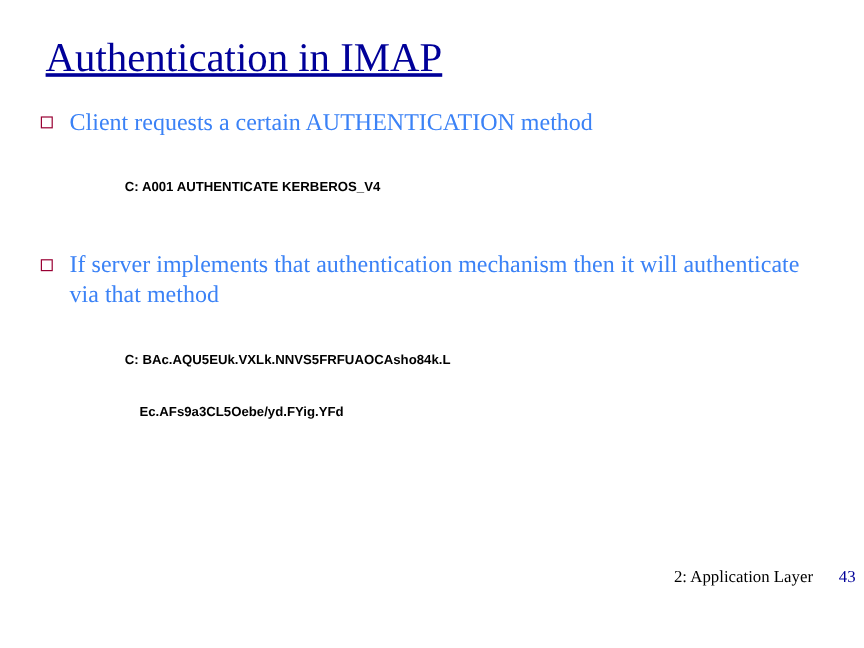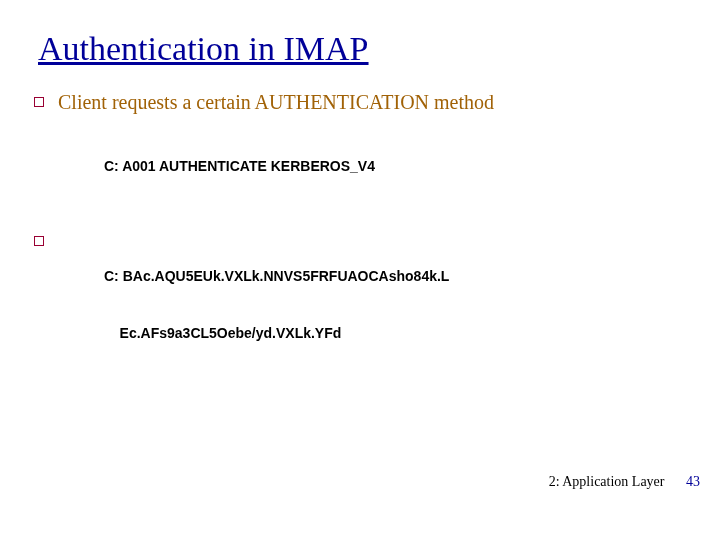--- a/index.html
+++ b/index.html
@@ -45,35 +45,35 @@
     width: 10px;
     height: 10px;
     border: 1.5px solid #990033;
     box-sizing: border-box;
     background: transparent;
   }
   .bullet-text {
     font-family: "Comic Sans MS", "Comic Sans", cursive;
     font-size: 20px;
     line-height: 1.25;
-    color: #a16207;
+    color: #3b82f6;
   }
   .code-block {
     font-family: Arial, Helvetica, sans-serif;
     font-weight: bold;
-    font-size: 14px;
+    font-size: 11px;
     line-height: 1.35;
     margin: 4px 0 0 46px;
     white-space: pre;
     color: #000;
   }
   .footer {
     position: absolute;
     bottom: 14px;
-    right: 20px;
+    right: 7px;
     font-family: "Comic Sans MS", "Comic Sans", cursive;
     font-size: 14px;
     color: #000;
   }
   .footer .num {
     color: #000099;
     margin-left: 18px;
   }
 </style>
 </head>
@@ -86,23 +86,24 @@
   <ul class="bullets">
 
     <li>
       <div class="bullet-text">Client requests a certain AUTHENTICATION method</div>
       <div class="code-block">
         <div>C: A001 AUTHENTICATE KERBEROS_V4</div>
       </div>
     </li>
 
     <li>
+      <div class="bullet-text">If server implements that authentication mechanism then it will authenticate via that method</div>
       <div class="code-block">
         <div>C: BAc.AQU5EUk.VXLk.NNVS5FRFUAOCAsho84k.L</div>
-        <div>    Ec.AFs9a3CL5Oebe/yd.VXLk.YFd</div>
+        <div>    Ec.AFs9a3CL5Oebe/yd.FYig.YFd</div>
         
         
         
       </div>
     </li>
 
   </ul>
 
   <div class="footer">
     <span>2: Application Layer</span>

